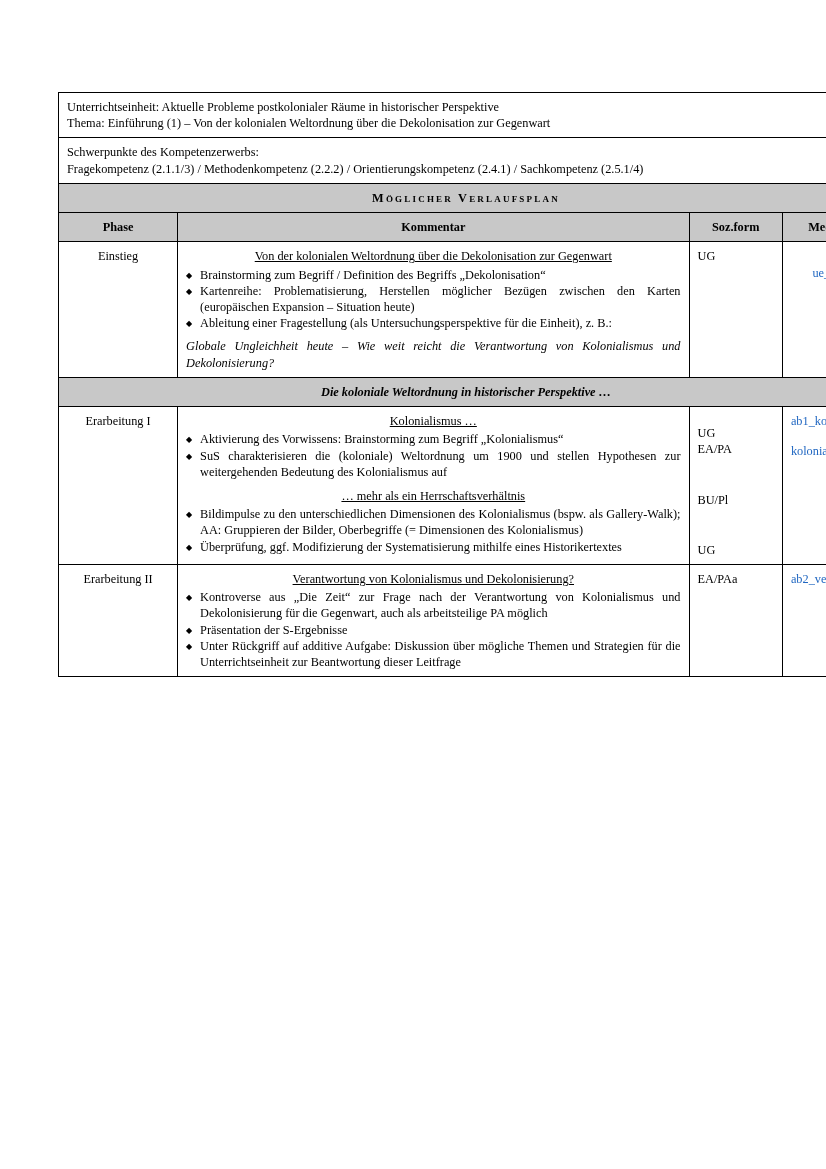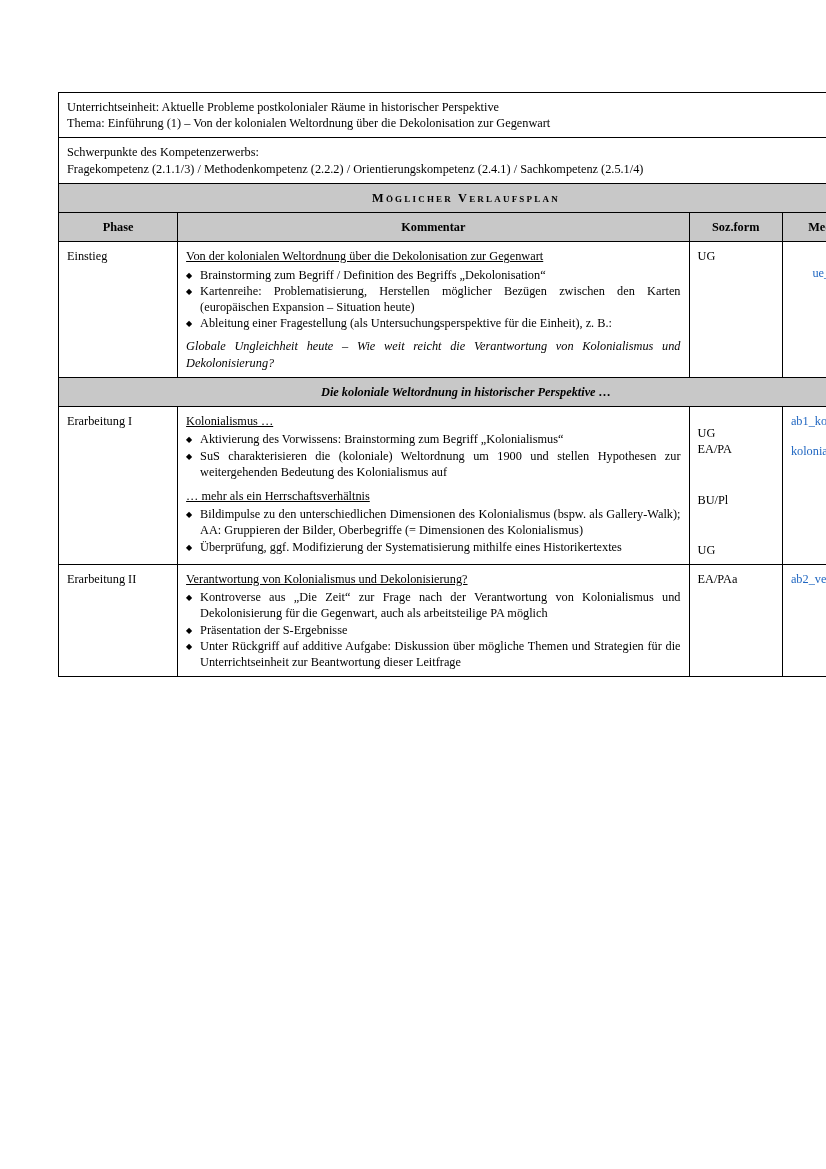--- a/index.html
+++ b/index.html
@@ -56,20 +56,21 @@
   }
   .section-band td {
     background: #c8c8c8;
     text-align: center;
     font-weight: bold;
     font-size: 12.3px;
     padding: 5px 0;
     font-style: italic;
   }
   .phase-cell {
+    text-align: center;
     vertical-align: middle;
     font-size: 12.3px;
   }
   .soz-cell {
     font-size: 12.3px;
     vertical-align: middle;
   }
   .soz-cell.top-align {
     vertical-align: top;
   }
@@ -80,20 +81,21 @@
     line-height: 1.35;
     margin-left: 12px;
   }
   .link {
     color: #1f66c1;
   }
   .lead {
     text-decoration: underline;
     display: block;
     margin-bottom: 2px;
+    text-align: center;
   }
   ul.bullets {
     list-style: none;
     margin: 0;
     padding: 0;
   }
   ul.bullets li {
     position: relative;
     padding-left: 14px;
     margin: 0 0 0 0;

